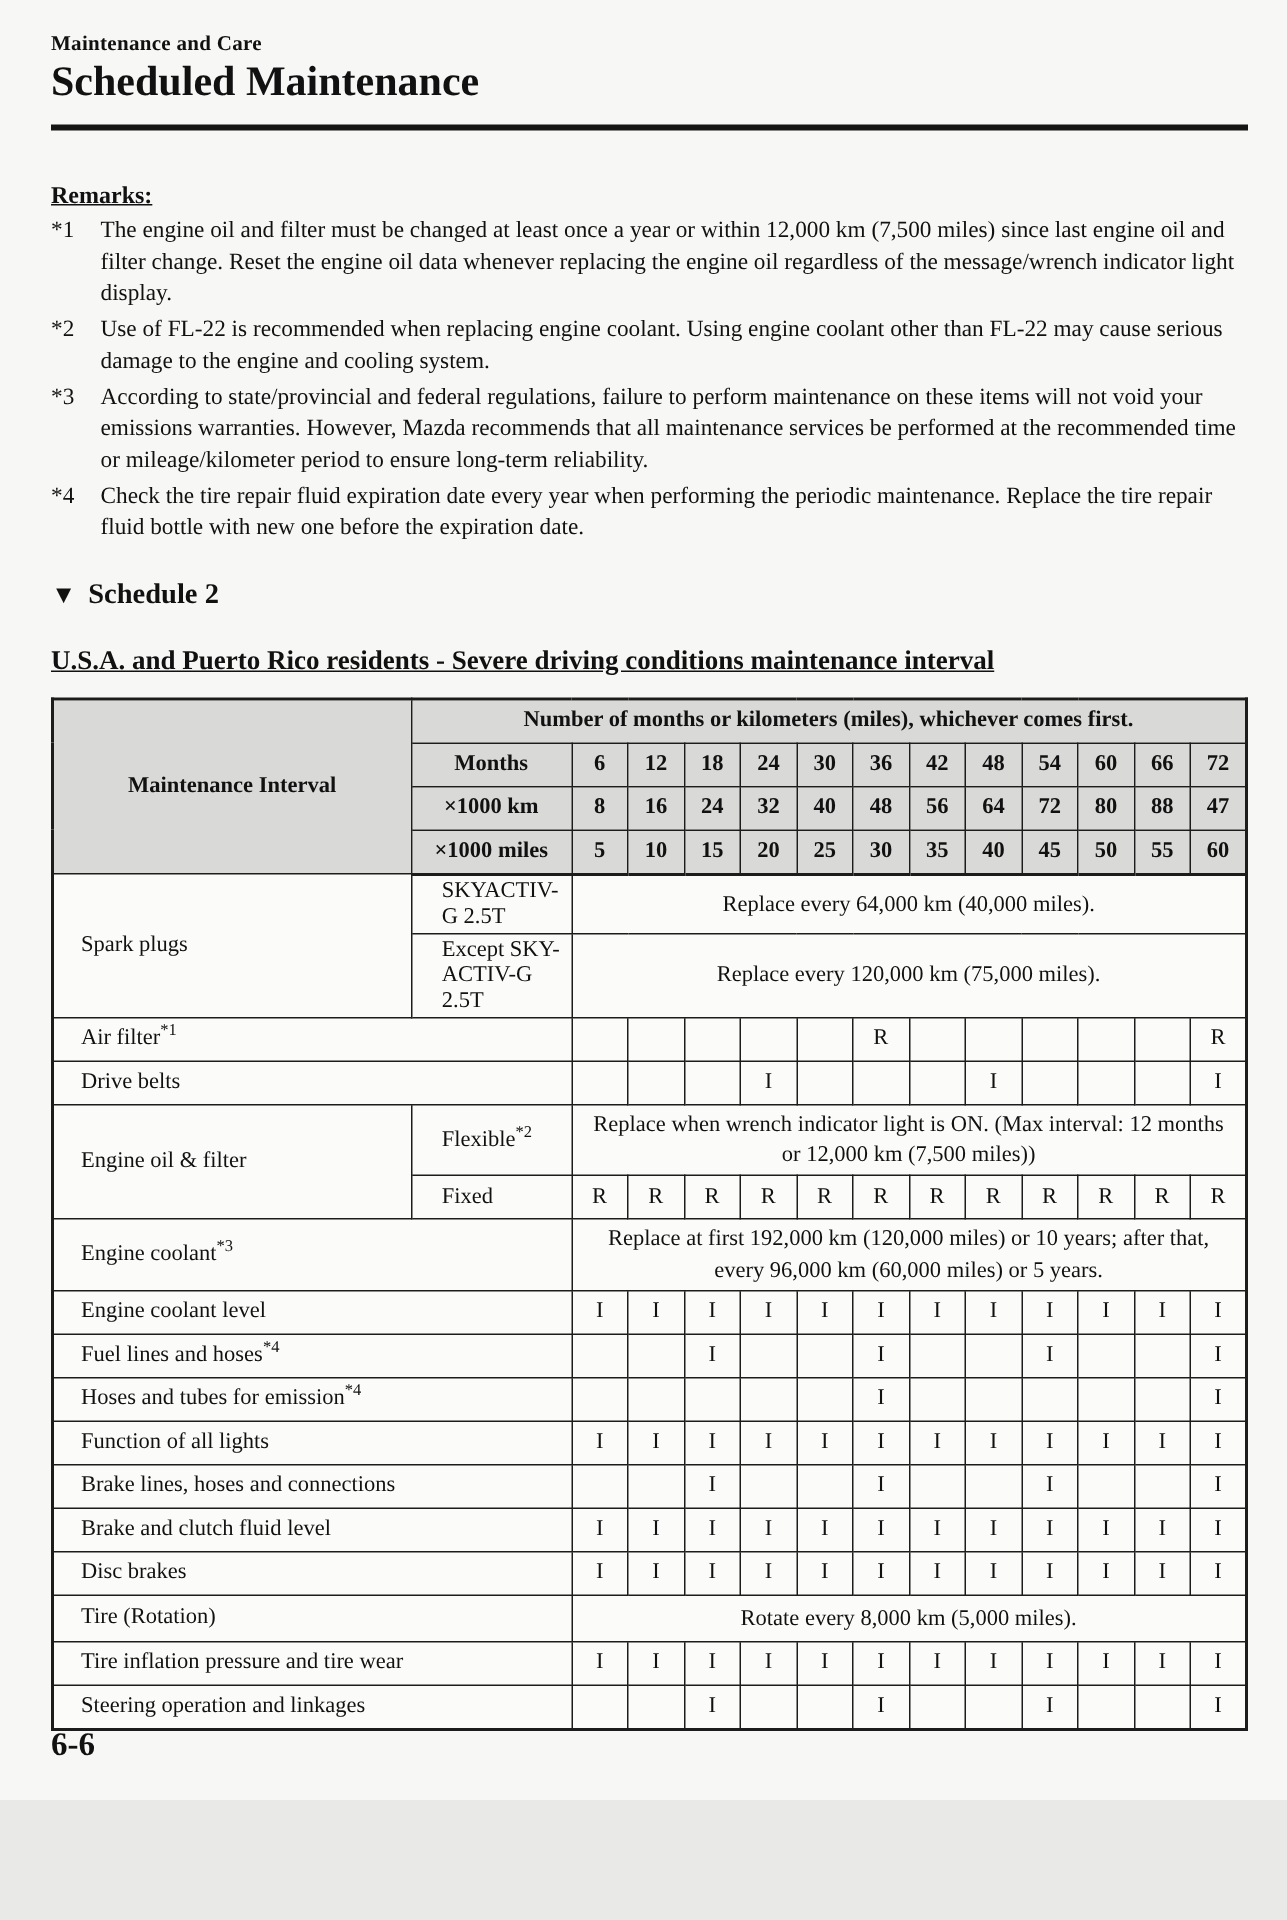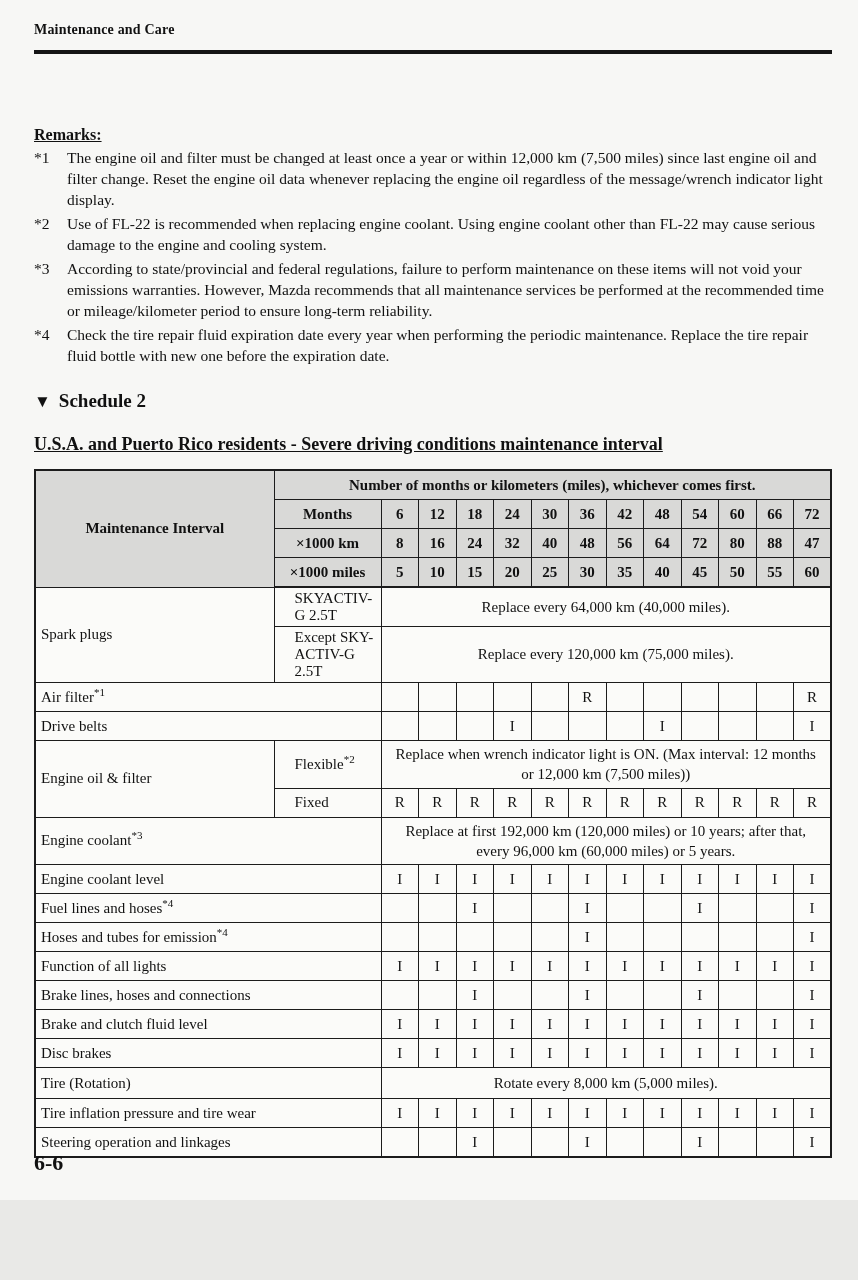--- a/index.html
+++ b/index.html
@@ -3,48 +3,49 @@
 <meta charset="utf-8">
 <style>
   html,body{margin:0;padding:0;}
   body{background:#e9e9e7;}
   .page{position:relative;width:858px;height:1200px;background:#f7f7f5;
         font-family:"Liberation Serif","DejaVu Serif",serif;color:#111;overflow:hidden;}
   .content{padding-left:34px;padding-right:26px;}
   .breadcrumb{padding-top:22px;font-size:14px;font-weight:bold;letter-spacing:.2px;}
   .page-title{font-size:28px;font-weight:bold;margin-top:2px;line-height:1.1;}
   .title-rule{height:4px;background:#151515;margin-top:12px;width:798px;}
-  .remarks-heading{margin-top:72px;font-size:16px;font-weight:bold;text-decoration:underline;}
+  .remarks-heading{margin-top:35px;font-size:16px;font-weight:bold;text-decoration:underline;}
   .remark{display:flex;margin-top:3px;font-size:15.5px;line-height:21px;}
   .remark:first-of-type{margin-top:12px;}
   .remark-marker{flex:none;width:33px;}
   .remark-text{flex:1;}
   .schedule-heading{margin-top:24px;font-size:19px;font-weight:bold;display:flex;align-items:center;gap:8px;}
   .tri{font-size:17px;line-height:1;}
   .section-subheading{margin-top:22px;font-size:18px;font-weight:bold;text-decoration:underline;}
   table{border-collapse:collapse;table-layout:fixed;width:798px;margin:14px 0 0 34px;
         border:2px solid #1c1c1c;font-size:15px;background:#fbfbf9;}
   td{border:1px solid #1c1c1c;padding:2px 4px;height:24px;vertical-align:middle;overflow:hidden;}
   td.hcell{background:#d9d9d7;font-weight:bold;text-align:center;}
   td.corner{vertical-align:middle;}
   td.hdr-sep{border-bottom:2px solid #1c1c1c;}
-  td.label{text-align:left;padding-left:5px;font-weight:normal;}
+  td.label{text-align:left;padding-left:18px;font-weight:normal;}
   td.sub{text-align:left;padding-left:20px;font-weight:normal;}
   td.mark{text-align:center;padding:2px 0;font-weight:normal;}
   td.span-cell{text-align:center;padding:3px 12px;line-height:1.35;font-weight:normal;}
   sup.fn{font-size:11px;line-height:0;}
   .page-number{position:absolute;left:34px;bottom:24px;font-size:22px;font-weight:bold;}
   col.c-label{width:239px;} col.c-sub{width:107px;}
 </style>
 </head>
 <body>
 
 <div class="page">
   <div class="content">
     <div class="breadcrumb">Maintenance and Care</div>
+    <div class="page-title">Scheduled Maintenance</div>
     <div class="title-rule"></div>
 
     <div class="remarks-heading">Remarks:</div>
 
     <div class="remark">
       <span class="remark-marker">*1</span>
       <span class="remark-text">The engine oil and filter must be changed at least once a year or within 12,000 km (7,500 miles) since last engine oil and filter change. Reset the engine oil data whenever replacing the engine oil regardless of the message/wrench indicator light display.</span>
     </div>
     <div class="remark">
       <span class="remark-marker">*2</span>

